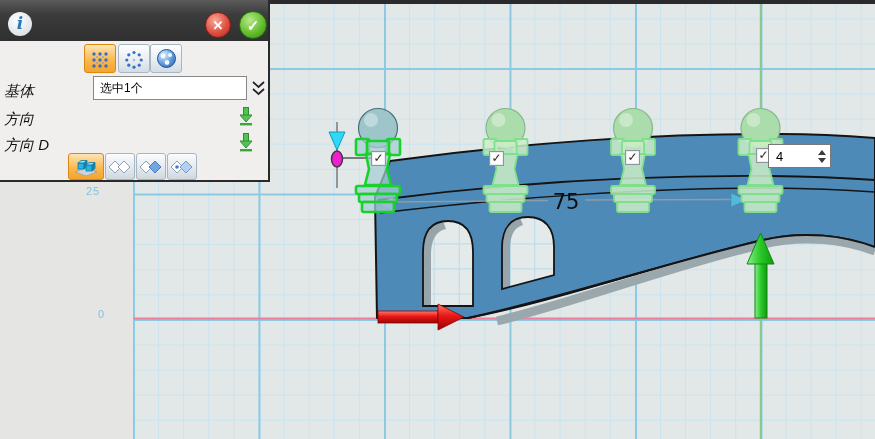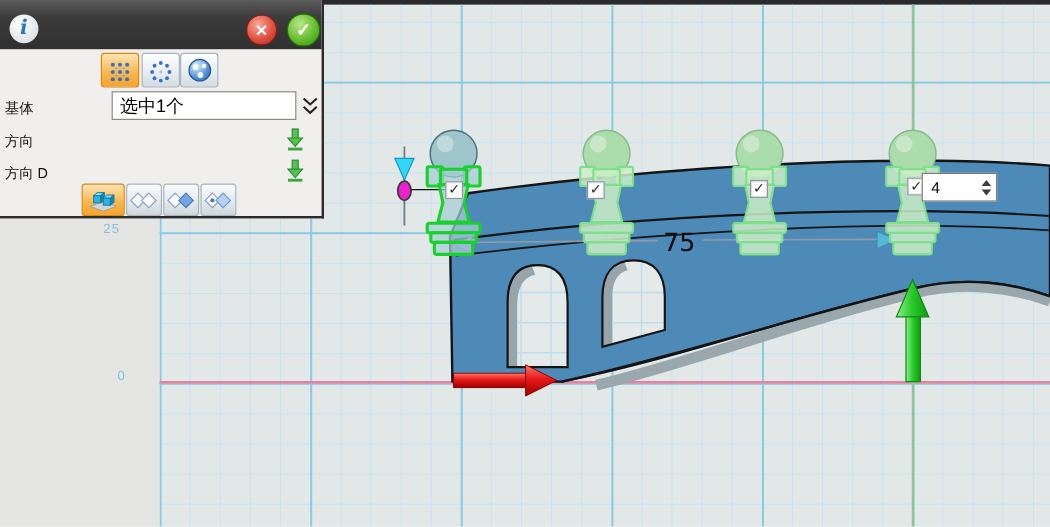--- a/index.html
+++ b/index.html
@@ -47,23 +47,23 @@
       background:radial-gradient(circle at 38% 32%,#f8a89c,#e05040 55%,#b02820);
       border:1px solid #8c1c14;box-sizing:border-box;}
   .btn-ok{left:239px;top:11px;width:28px;height:28px;line-height:28px;font-size:15px;
       background:radial-gradient(circle at 38% 32%,#b8e88a,#66bd2e 55%,#2f9010);
       border:1px solid #1f7008;box-sizing:border-box;}
   .tool-btn{position:absolute;width:32px;height:29px;border-radius:3px;box-sizing:border-box;
       border:1px solid #a7b6c2;background:linear-gradient(#ffffff,#e4eaee 65%,#d4dce2);
       display:flex;align-items:center;justify-content:center;}
   .tool-btn.selected{border:1px solid #d88a10;
       background:linear-gradient(#fde4b4,#f9b54a 60%,#f5a42f);}
-  .frow-label{position:absolute;left:4px;font-size:12px;color:#111;}
+  .frow-label{position:absolute;left:4px;font-size:15px;color:#111;font-style:italic;}
   .field{position:absolute;left:93px;box-sizing:border-box;background:#fff;border:1px solid #888;}
-  .field input{border:0;outline:0;width:100%;height:100%;padding:0 0 0 6px;font-size:15px;
+  .field input{border:0;outline:0;width:100%;height:100%;padding:0 0 0 6px;font-size:12px;
       font-family:"Liberation Sans",sans-serif;background:transparent;box-sizing:border-box;}
   .icon-abs{position:absolute;}
   .bool-btn{position:absolute;top:153px;height:27px;border-radius:3px;box-sizing:border-box;
       border:1px solid #a7b6c2;background:linear-gradient(#fbfcfd,#dde4e9 70%,#cfd8de);
       display:flex;align-items:center;justify-content:center;}
   .bool-btn.selected{border:1px solid #d88a10;
       background:linear-gradient(#fde4b4,#f9b54a 60%,#f5a42f);}
 </style>
 </head>
 <body>

